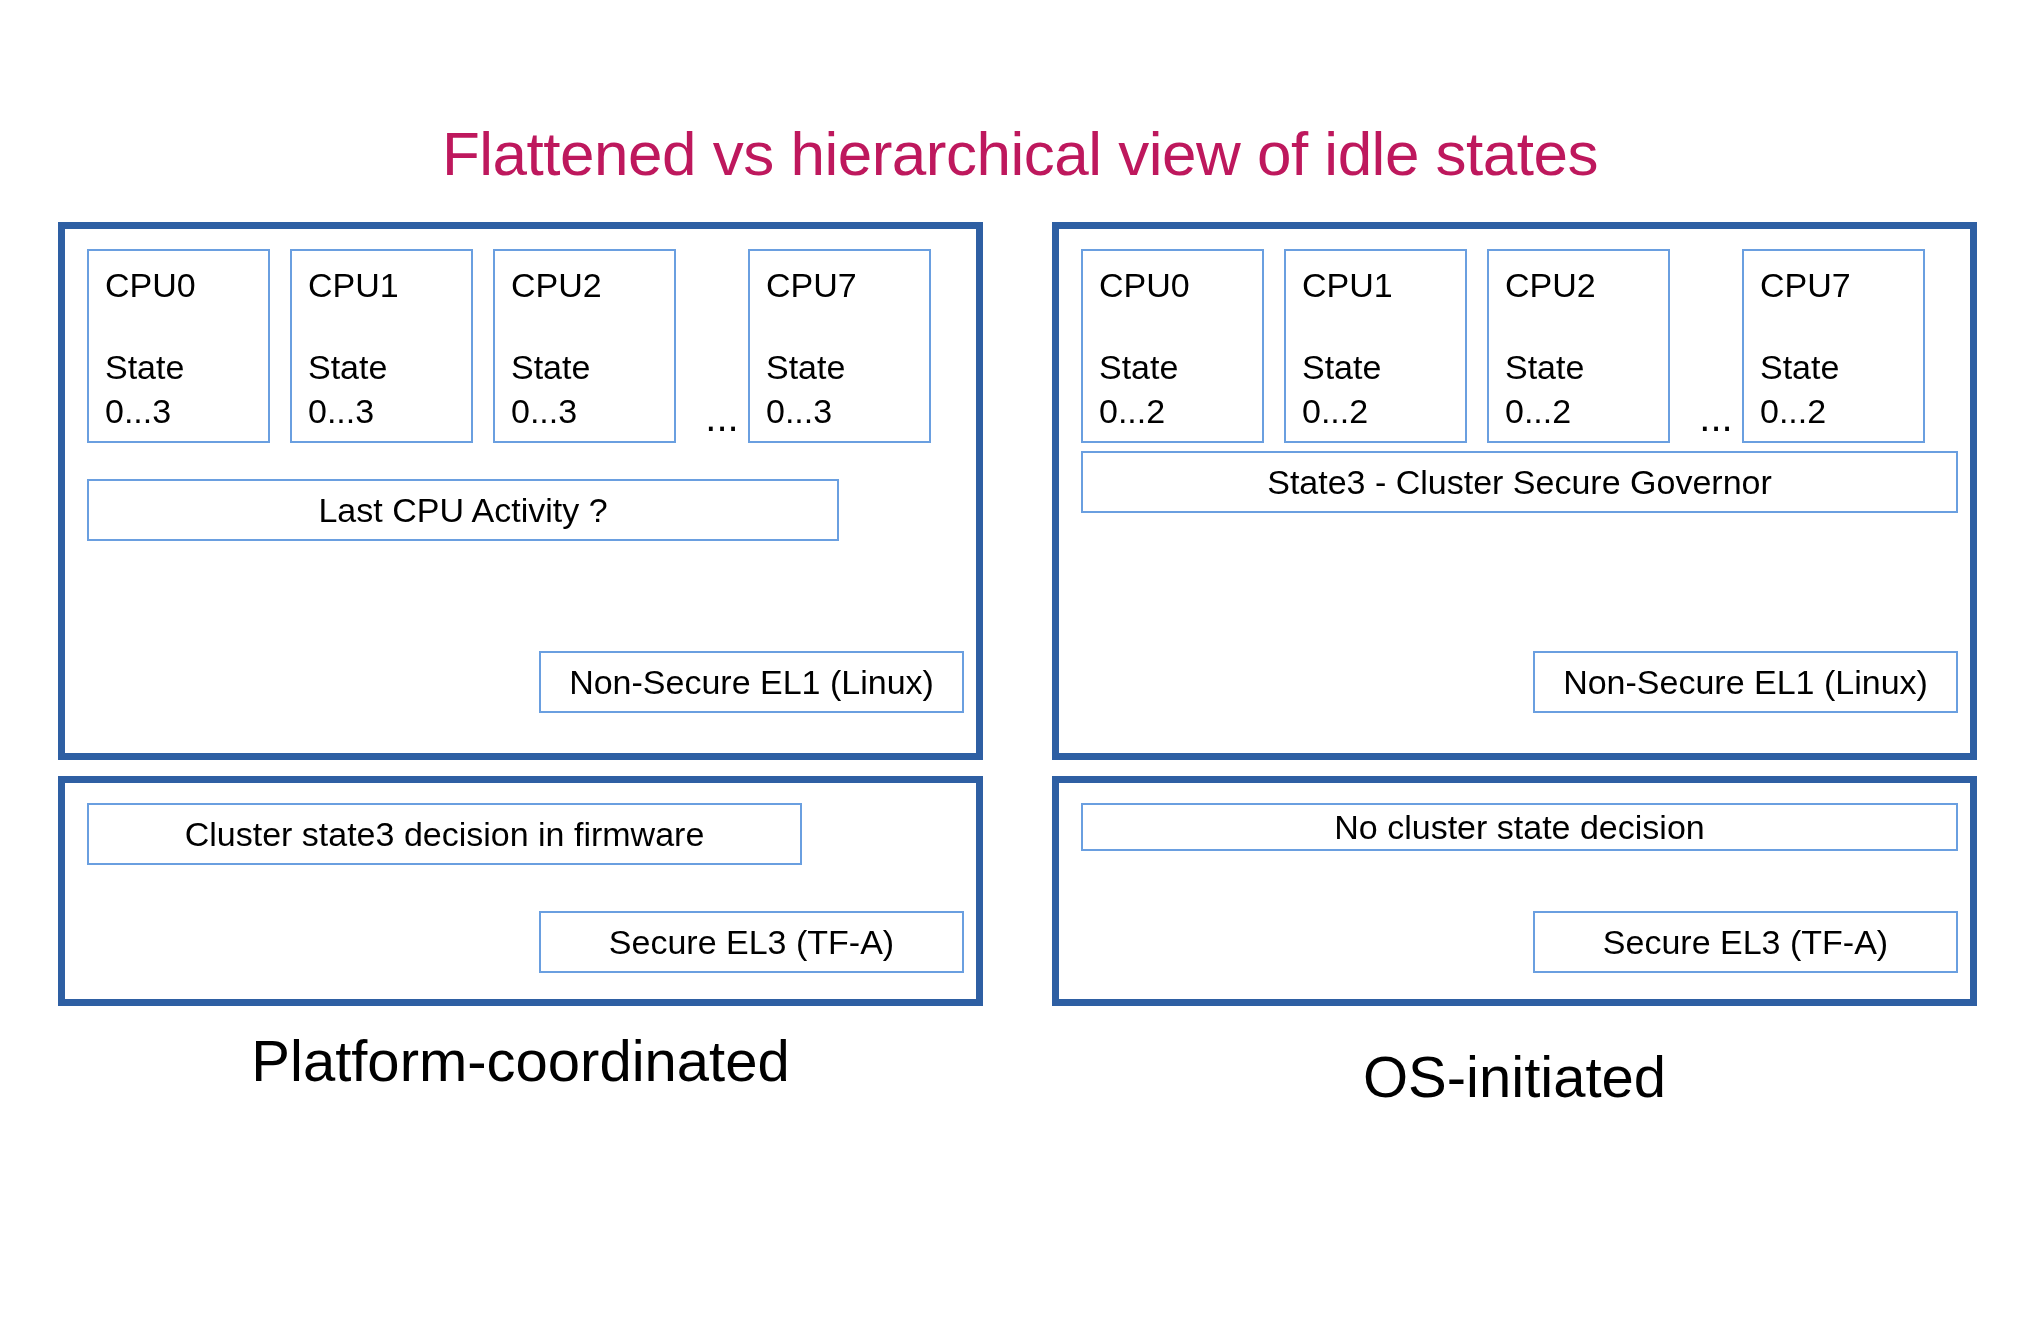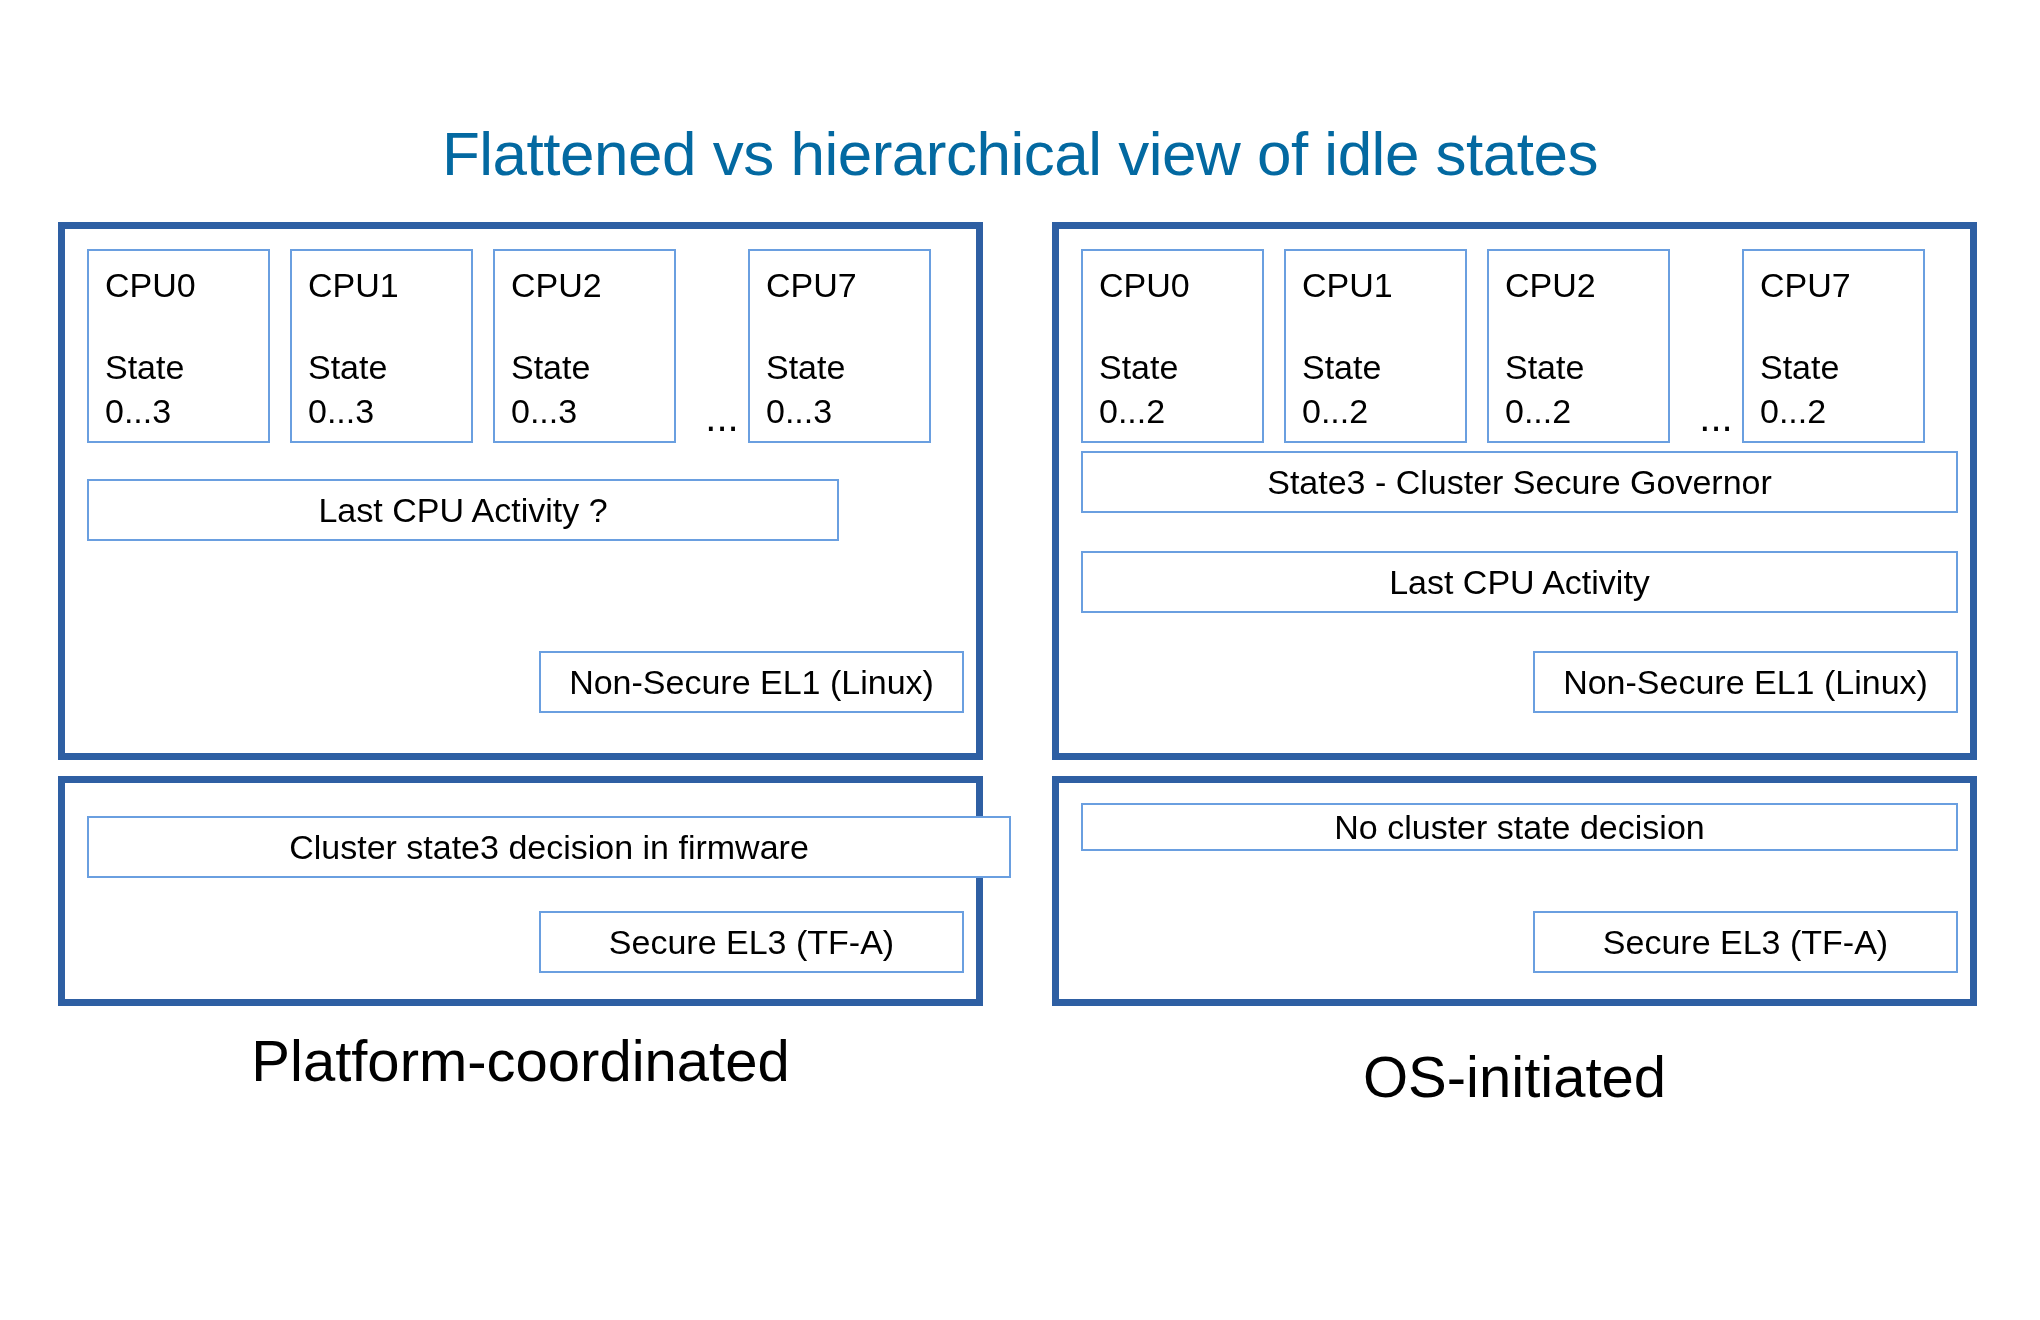--- a/index.html
+++ b/index.html
@@ -28,21 +28,21 @@
   .title {
     position: absolute;
     left: 0;
     top: 118px;
     width: 2040px;
     text-align: center;
     font-size: 62px;
     line-height: 72px;
     font-weight: 400;
     letter-spacing: -0.5px;
-    color: #0369a1;
+    color: #be185d;
     white-space: nowrap;
   }
 
   
   .column {
     position: absolute;
     top: 222px;
     width: 925px;
   }
   .column.left  { left: 58px; }
@@ -121,22 +121,22 @@
     height: 62px;
   }
   .bar.left-el1 {
     left: 474px;
     top: 422px;
     width: 425px;
     height: 62px;
   }
   .bar.left-fw-decision {
     left: 22px;
-    top: 33px;
-    width: 924px;
+    top: 20px;
+    width: 715px;
     height: 62px;
   }
   .bar.left-el3 {
     left: 474px;
     top: 128px;
     width: 425px;
     height: 62px;
   }
 
   
@@ -265,21 +265,20 @@
 
         <div class="cpu-box">
           <div class="cpu-name">CPU7</div>
           <div class="state-line1">State</div>
           <div class="state-line2">0...2</div>
         </div>
 
       </div>
 
       <div class="bar right-genpd">State3 - Cluster Secure Governor</div>
-      <div class="bar right-last-activity">Last CPU Activity</div>
       <div class="bar right-el1">Non-Secure EL1 (Linux)</div>
 
     </div>
 
     <div class="panel fw-panel">
       <div class="bar right-fw-decision">No cluster state decision</div>
       <div class="bar right-el3">Secure EL3 (TF-A)</div>
     </div>
 
   </div>

